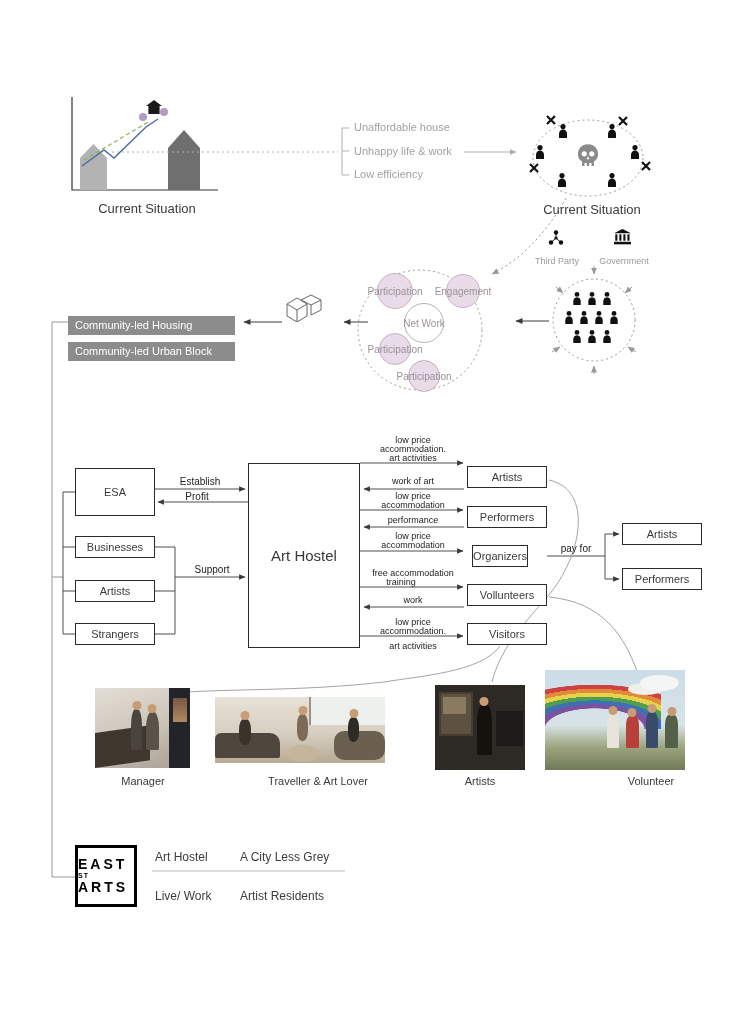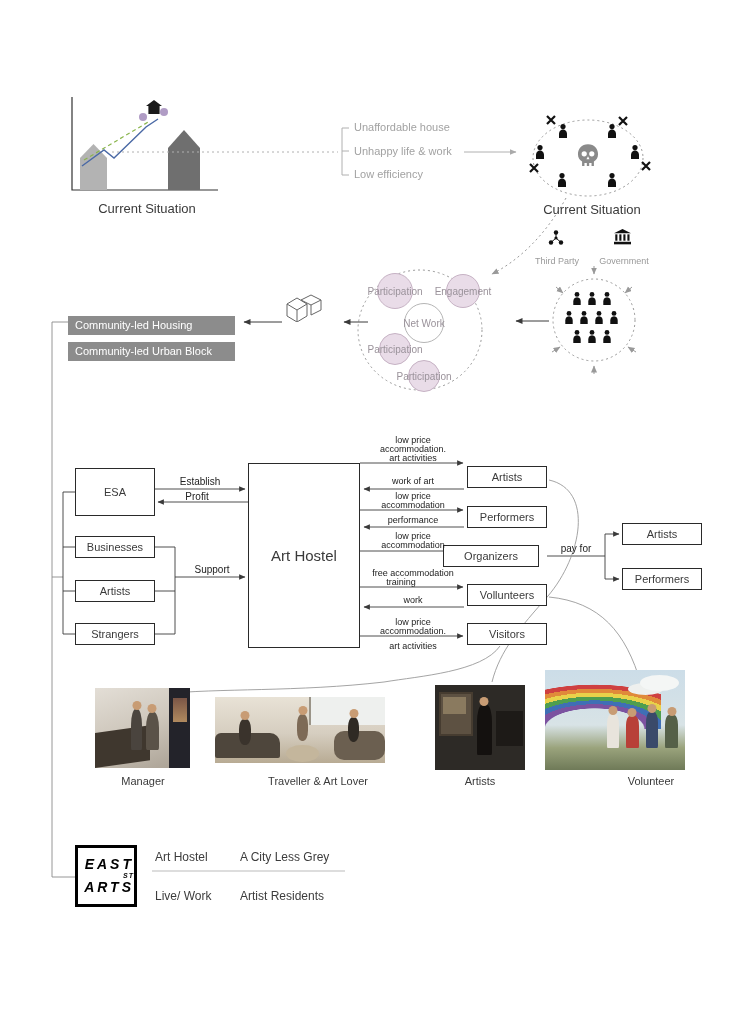--- a/index.html
+++ b/index.html
@@ -18,22 +18,22 @@
   .netc{position:absolute;border-radius:50%;background:#e9dce8;border:1px solid #c6b2c4;box-sizing:border-box;}
   .netc.white{background:#fff;border-color:#b5b5b5;}
   .exlbl{position:absolute;transform:translateX(-50%);font-size:9px;color:#222;white-space:nowrap;}
   .flowlbl{position:absolute;transform:translateX(-50%);font-size:10px;color:#222;white-space:nowrap;}
   .photo{position:absolute;overflow:hidden;}
   .photo > div{position:absolute;}
   .fig::before{content:'';position:absolute;top:-8px;left:50%;transform:translateX(-50%);
        width:9px;height:9px;border-radius:50%;background:#c89c74;}
   .plabel{position:absolute;transform:translateX(-50%);font-size:11px;color:#3a3a3a;white-space:nowrap;}
   .logo{position:absolute;left:75px;top:845px;width:62px;height:62px;border:3px solid #000;
-        display:flex;flex-direction:column;align-items:flex-end;justify-content:center;box-sizing:border-box;
-        background:#fff;font-style:italic;}
+        display:flex;flex-direction:column;align-items:flex-start;justify-content:center;box-sizing:border-box;
+        background:#fff;}
   .logo .l1,.logo .l3{font-size:14px;font-weight:800;letter-spacing:3px;color:#000;line-height:1.1;}
   .logo .l2{font-size:7px;font-weight:700;letter-spacing:1px;color:#000;line-height:1.1;}
   .ftxt{position:absolute;font-size:12px;color:#3c3c3c;white-space:nowrap;}
   svg.lines{position:absolute;left:0;top:0;width:739px;height:1030px;}
   .icon{position:absolute;}
 </style>
 </head>
 <body>
 
 <div class="canvas">
@@ -250,21 +250,21 @@
 
   <div class="box" style="left:75px;top:468px;width:80px;height:48px">ESA</div>
   <div class="box" style="left:75px;top:536px;width:80px;height:22px">Businesses</div>
   <div class="box" style="left:75px;top:580px;width:80px;height:22px">Artists</div>
   <div class="box" style="left:75px;top:623px;width:80px;height:22px">Strangers</div>
 
   <div class="box" style="left:248px;top:463px;width:112px;height:185px;font-size:15px">Art Hostel</div>
 
   <div class="box" style="left:467px;top:466px;width:80px;height:22px">Artists</div>
   <div class="box" style="left:467px;top:506px;width:80px;height:22px">Performers</div>
-  <div class="box" style="left:443px;top:545px;width:96px;height:22px">Organizers</div>
+  <div class="box" style="left:472px;top:545px;width:56px;height:22px">Organizers</div>
   <div class="box" style="left:467px;top:584px;width:80px;height:22px">Vollunteers</div>
   <div class="box" style="left:467px;top:623px;width:80px;height:22px">Visitors</div>
 
   <div class="box" style="left:622px;top:523px;width:80px;height:22px">Artists</div>
   <div class="box" style="left:622px;top:568px;width:80px;height:22px">Performers</div>
 
   <div class="flowlbl" style="left:200px;top:476px">Establish</div>
   <div class="flowlbl" style="left:197px;top:491px">Profit</div>
   <div class="flowlbl" style="left:212px;top:564px">Support</div>
   <div class="flowlbl" style="left:576px;top:543px">pay for</div>

